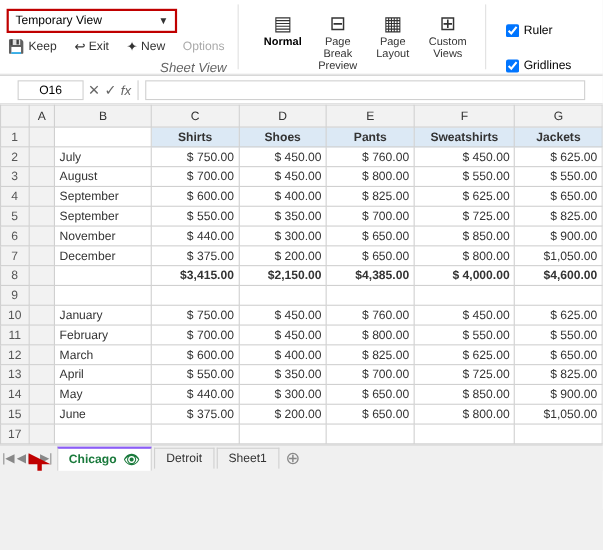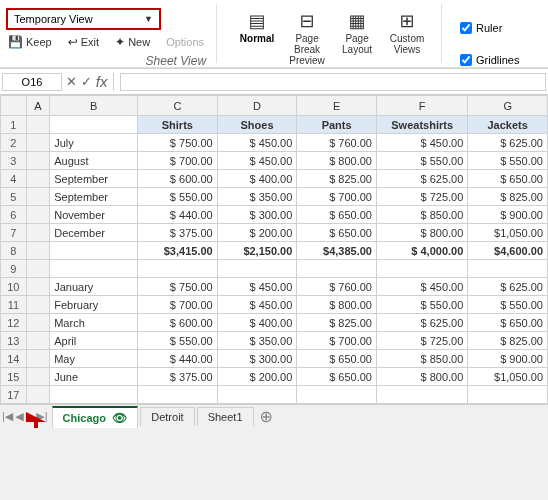--- a/index.html
+++ b/index.html
@@ -25,21 +25,21 @@
     .wv-btn { display: flex; flex-direction: column; align-items: center; font-size: 10px; color: #333; cursor: pointer; padding: 2px 4px; width: 44px; }
     .wv-btn .wv-icon { font-size: 18px; margin-bottom: 1px; }
     .wv-btn.active .wv-label { color: #000; font-weight: 600; }
 
     .show-group { display: flex; flex-direction: column; padding: 4px 8px; }
     .show-checkboxes { display: flex; flex-direction: column; gap: 20px; margin-top: 14px; }
     .show-cb { display: flex; align-items: center; gap: 4px; font-size: 11px; }
     .show-cb input { width: 12px; height: 12px; }
 
     
-    .formula-bar { display: flex; align-items: center; background: #fff; border-bottom: 1px solid #d0d0d0; height: 26px; padding: 0 2px; gap: 4px; }
+    .formula-bar { display: flex; align-items: center; background: #fff; border-bottom: 1px solid #d0d0d0; height: 26px; padding: 0 16px; gap: 4px; }
     .cell-ref { border: 1px solid #d0d0d0; padding: 2px 6px; min-width: 60px; font-size: 11px; text-align: center; }
     .fb-separator { width: 1px; height: 18px; background: #d0d0d0; margin: 0 2px; }
     .fb-icons { display: flex; gap: 4px; align-items: center; color: #666; font-size: 13px; }
     .fb-formula { flex: 1; border: 1px solid #d0d0d0; padding: 2px 4px; font-size: 11px; }
 
     
     .spreadsheet { background: #fff; overflow: hidden; }
 
     table { border-collapse: collapse; width: 100%; table-layout: fixed; }
     .header-row th, .header-row td { background: #f2f2f2; border: 1px solid #d0d0d0; text-align: center; font-weight: normal; font-size: 11px; padding: 2px 3px; height: 20px; color: #333; }
@@ -54,21 +54,21 @@
     tr.empty-row td { height: 18px; }
 
     
     tr.row16 td { background: #cce0f5; }
     tr.row16 td.row-num { background: #2e75b6; color: #fff; }
 
     
     .tab-bar { display: flex; align-items: center; background: #f0f0f0; border-top: 1px solid #d0d0d0; height: 24px; padding: 0 2px; gap: 0; }
     .tab-nav { display: flex; align-items: center; gap: 2px; margin-right: 4px; color: #888; font-size: 11px; cursor: pointer; }
     .sheet-tab { padding: 3px 10px; border: 1px solid #d0d0d0; border-bottom: none; font-size: 11px; cursor: pointer; background: #f0f0f0; color: #333; margin-right: 2px; }
-    .sheet-tab.active { background: #fff; color: #1a7a3c; font-weight: 700; border-top: 2px solid #14532d; }
+    .sheet-tab.active { background: #fff; color: #1a7a3c; font-weight: 700; border-top: 2px solid #8b5cf6; }
     .eye-icon { color: #1a7a3c; font-size: 12px; margin-left: 3px; }
     .add-tab { color: #888; font-size: 16px; margin-left: 4px; cursor: pointer; }
 
     
     .w-row { width: 22px; }
     .w-a { width: 20px; }
     .w-b { width: 75px; }
     .w-c { width: 68px; }
     .w-d { width: 68px; }
     .w-e { width: 68px; }
@@ -146,21 +146,21 @@
       </div>
 
     </div>
   </div>
 
   <div class="formula-bar">
     <span class="cell-ref">O16</span>
     <div class="fb-icons">
       <span>✕</span>
       <span>✓</span>
-      <span style="font-style:italic;font-size:15px;">fx</span>
+      <span style="font-style:italic;font-size:12px;">fx</span>
     </div>
     <div class="fb-separator"></div>
     <input class="fb-formula" type="text" value="" style="">
   </div>
 
   <div class="spreadsheet scroll-area">
     <table>
       <colgroup>
         <col class="w-row">
         <col class="w-a">

